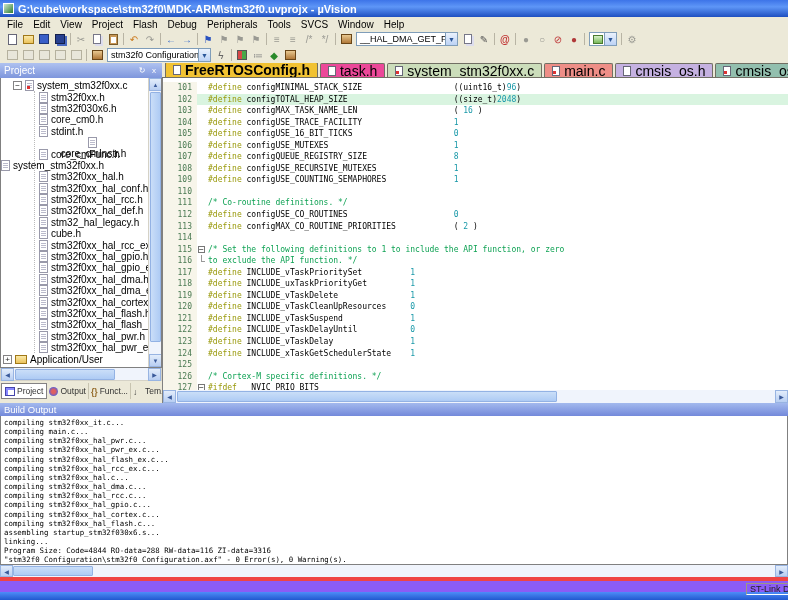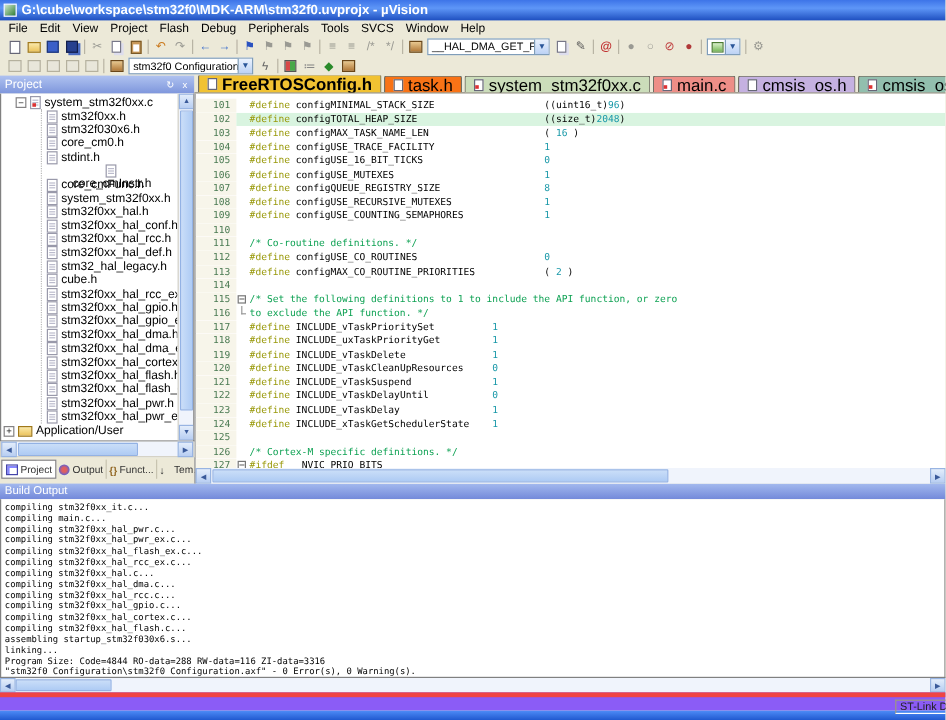--- a/index.html
+++ b/index.html
@@ -236,21 +236,21 @@
             <span>stdint.h</span>
           </div>
           <div class="trow" style="padding-left: 38px; flex-direction: column;">
             <span class="tico"></span>
             <span>core_cmInstr.h</span>
           </div>
           <div class="trow" style="padding-left: 38px;">
             <span class="tico"></span>
             <span>core_cmFunc.h</span>
           </div>
-          <div class="trow" style="padding-left: 38px;">
+          <div class="trow" style="">
             <span class="tico"></span>
             <span>system_stm32f0xx.h</span>
           </div>
           <div class="trow" style="padding-left: 38px;">
             <span class="tico"></span>
             <span>stm32f0xx_hal.h</span>
           </div>
           <div class="trow" style="padding-left: 38px;">
             <span class="tico"></span>
             <span>stm32f0xx_hal_conf.h</span>
@@ -347,21 +347,21 @@
           <span>Tem...</span>
         </div>
       </div>
   </div>
   <div class="editor">
     <div class="tabbar" id="tabbar">
         <div class="etab active" style="background: rgb(241, 194, 50);">
           <span class="eicon h"></span>
           <span>FreeRTOSConfig.h</span>
         </div>
-        <div class="etab" style="background: #f97316; margin-top: 36px;">
+        <div class="etab" style="background: #ec4899; margin-top: 36px;">
           <span class="eicon h"></span>
           <span>task.h</span>
         </div>
         <div class="etab" style="background: rgb(203, 221, 186);">
           <span class="eicon c"></span>
           <span>system_stm32f0xx.c</span>
         </div>
         <div class="etab" style="background: rgb(238, 142, 135);">
           <span class="eicon c"></span>
           <span>main.c</span>

